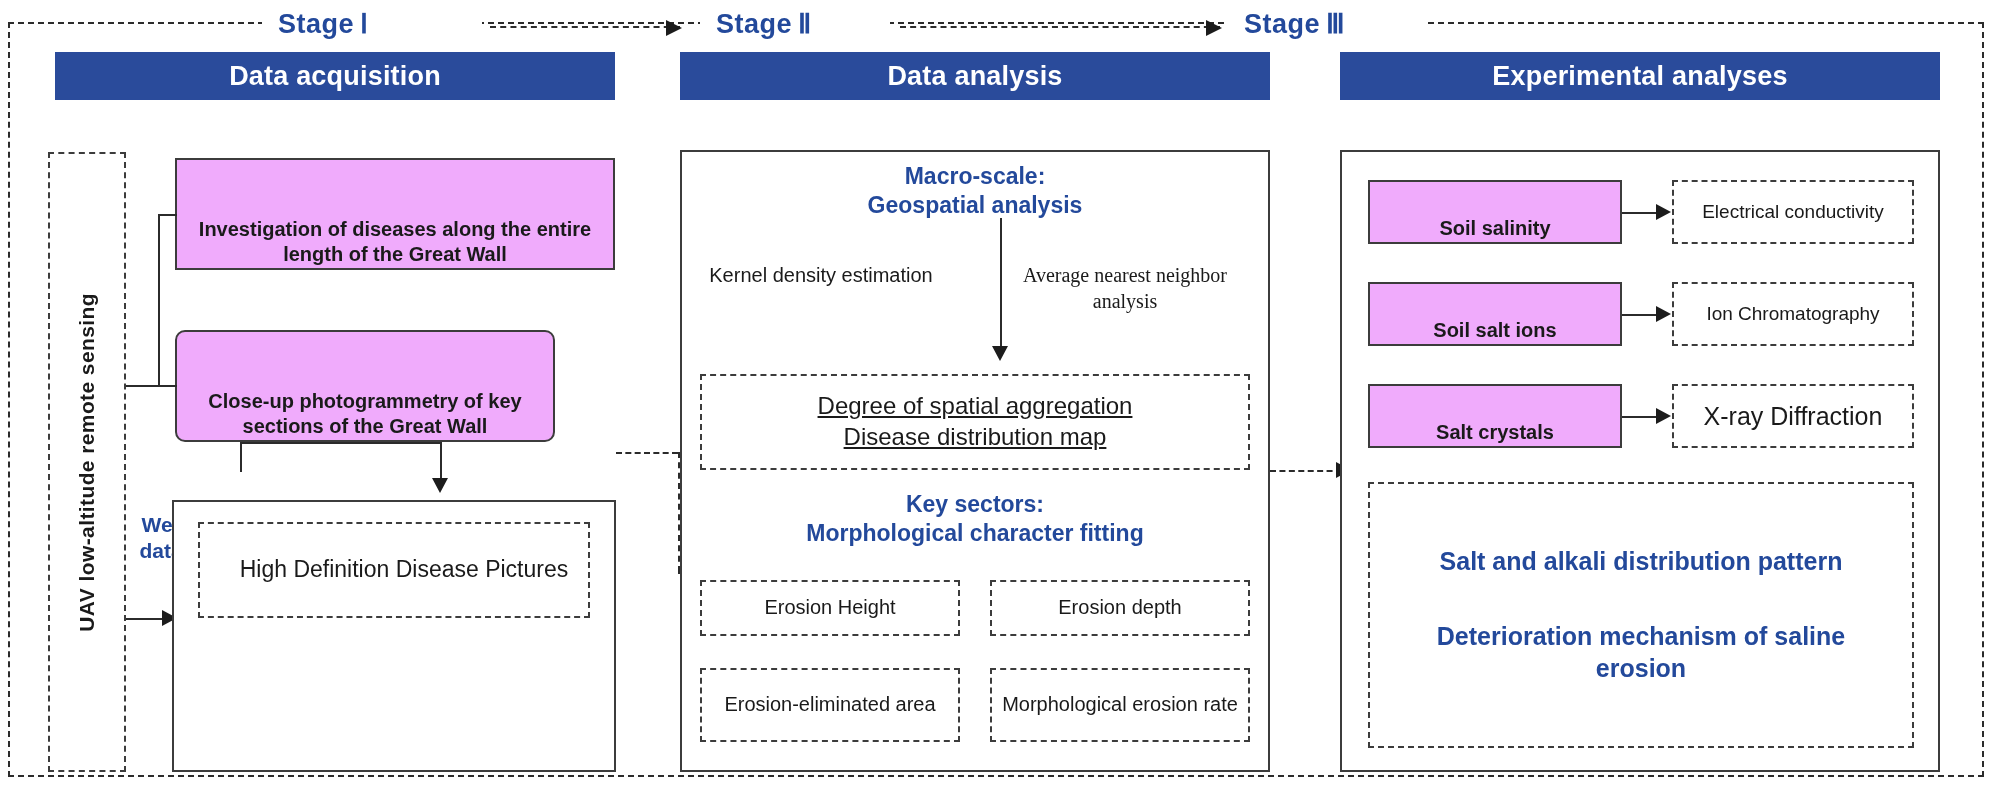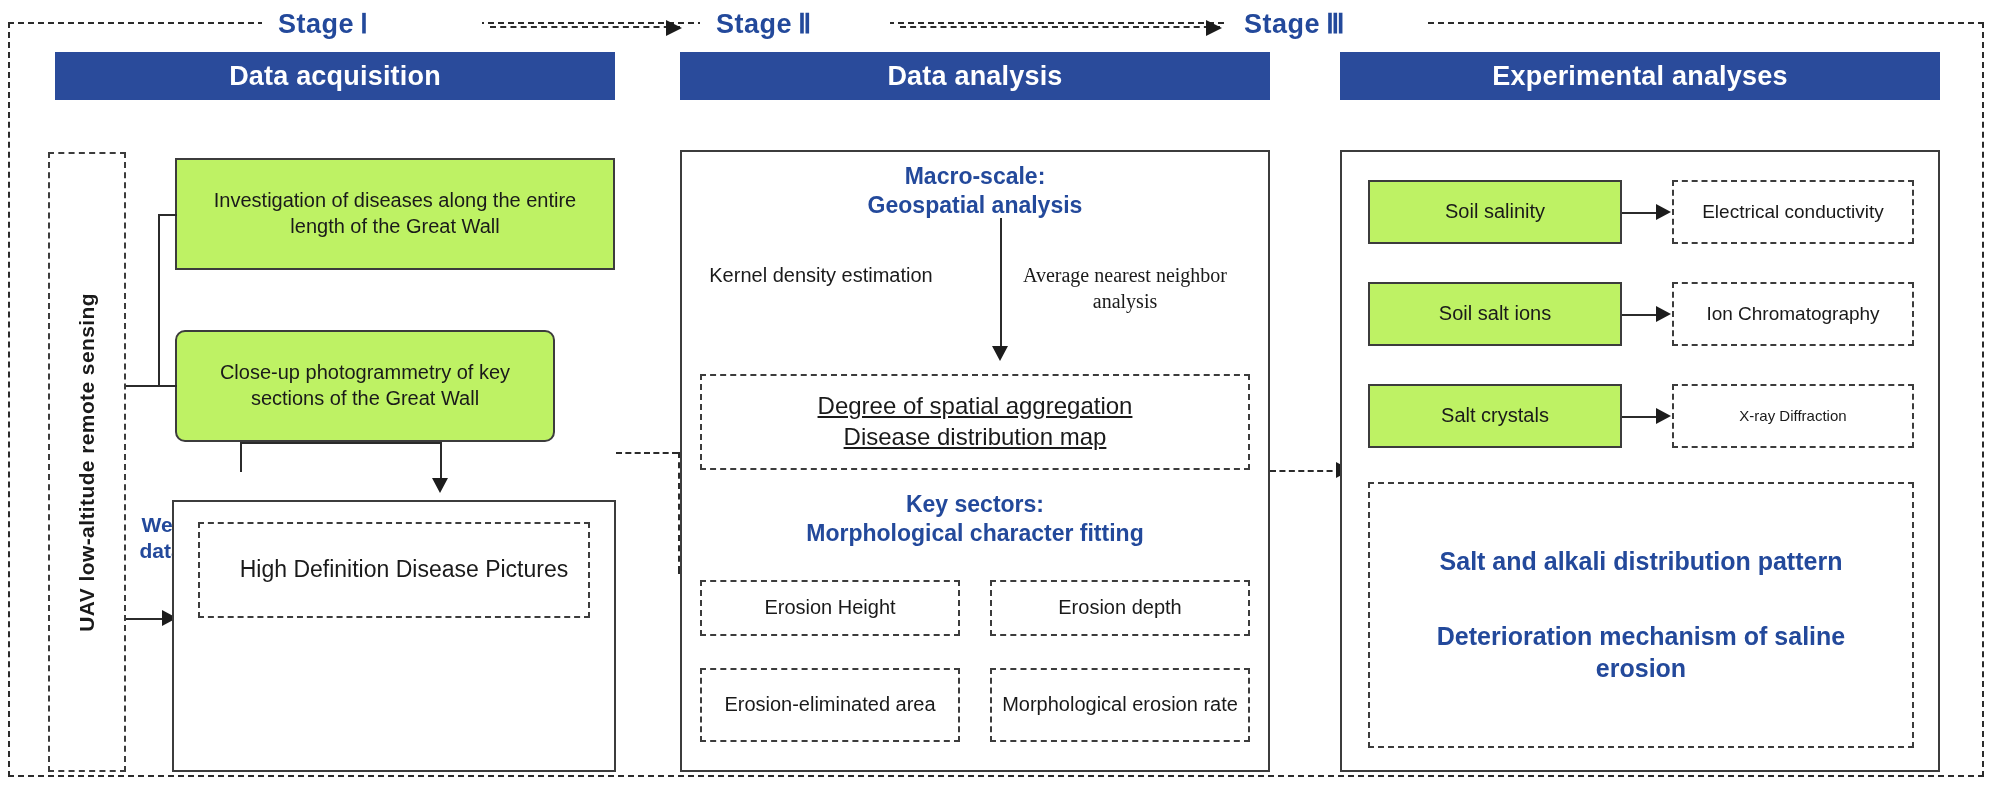--- a/index.html
+++ b/index.html
@@ -80,29 +80,30 @@
     text-align: center;
     line-height: 48px;
     height: 48px;
     box-sizing: border-box;
     letter-spacing: .2px;
   }
 
   
   .solid-box {
     border: 2.2px solid #3c3c3c;
-    background: #bef264;
+    background: #f0abfc;
     box-sizing: border-box;
     display: flex;
-    align-items: center;
+    align-items: flex-end;
     justify-content: center;
     text-align: center;
     font-size: 20px;
     line-height: 1.28;
     position: absolute;
+    font-weight: bold;
   }
   .dash-box {
     border: 2.4px dashed #3c3c3c;
     background: #ffffff;
     box-sizing: border-box;
     display: flex;
     align-items: center;
     justify-content: center;
     text-align: center;
     font-size: 20px;
@@ -315,21 +316,21 @@
   <div class="arrow-r" style="left:1656px; top:306px;"></div>
   <div class="dash-box" style="left:1672px; top:282px; width:242px; height:64px; font-size:19px;">
     <span>Ion Chromatography</span>
   </div>
 
   <div class="solid-box" style="left:1368px; top:384px; width:254px; height:64px;">
     <span>Salt crystals</span>
   </div>
   <div class="ln-h" style="left:1622px; top:416px; width:44px;"></div>
   <div class="arrow-r" style="left:1656px; top:408px;"></div>
-  <div class="dash-box" style="left:1672px; top:384px; width:242px; height:64px; font-size:15px;">
+  <div class="dash-box" style="left:1672px; top:384px; width:242px; height:64px; font-size:25px;">
     <span>X-ray Diffraction</span>
   </div>
 
   <div class="dash-box" style="left:1368px; top:482px; width:546px; height:266px; flex-direction:column; gap:42px;">
     <span class="bold-text" style="color:#23499b; font-size:25px; line-height:1.3; display:block; width:430px;">Salt and alkali distribution pattern</span>
     <span class="bold-text" style="color:#23499b; font-size:25px; line-height:1.3; display:block; width:430px;">Deterioration mechanism of saline erosion</span>
   </div>
 
 </div>
 

